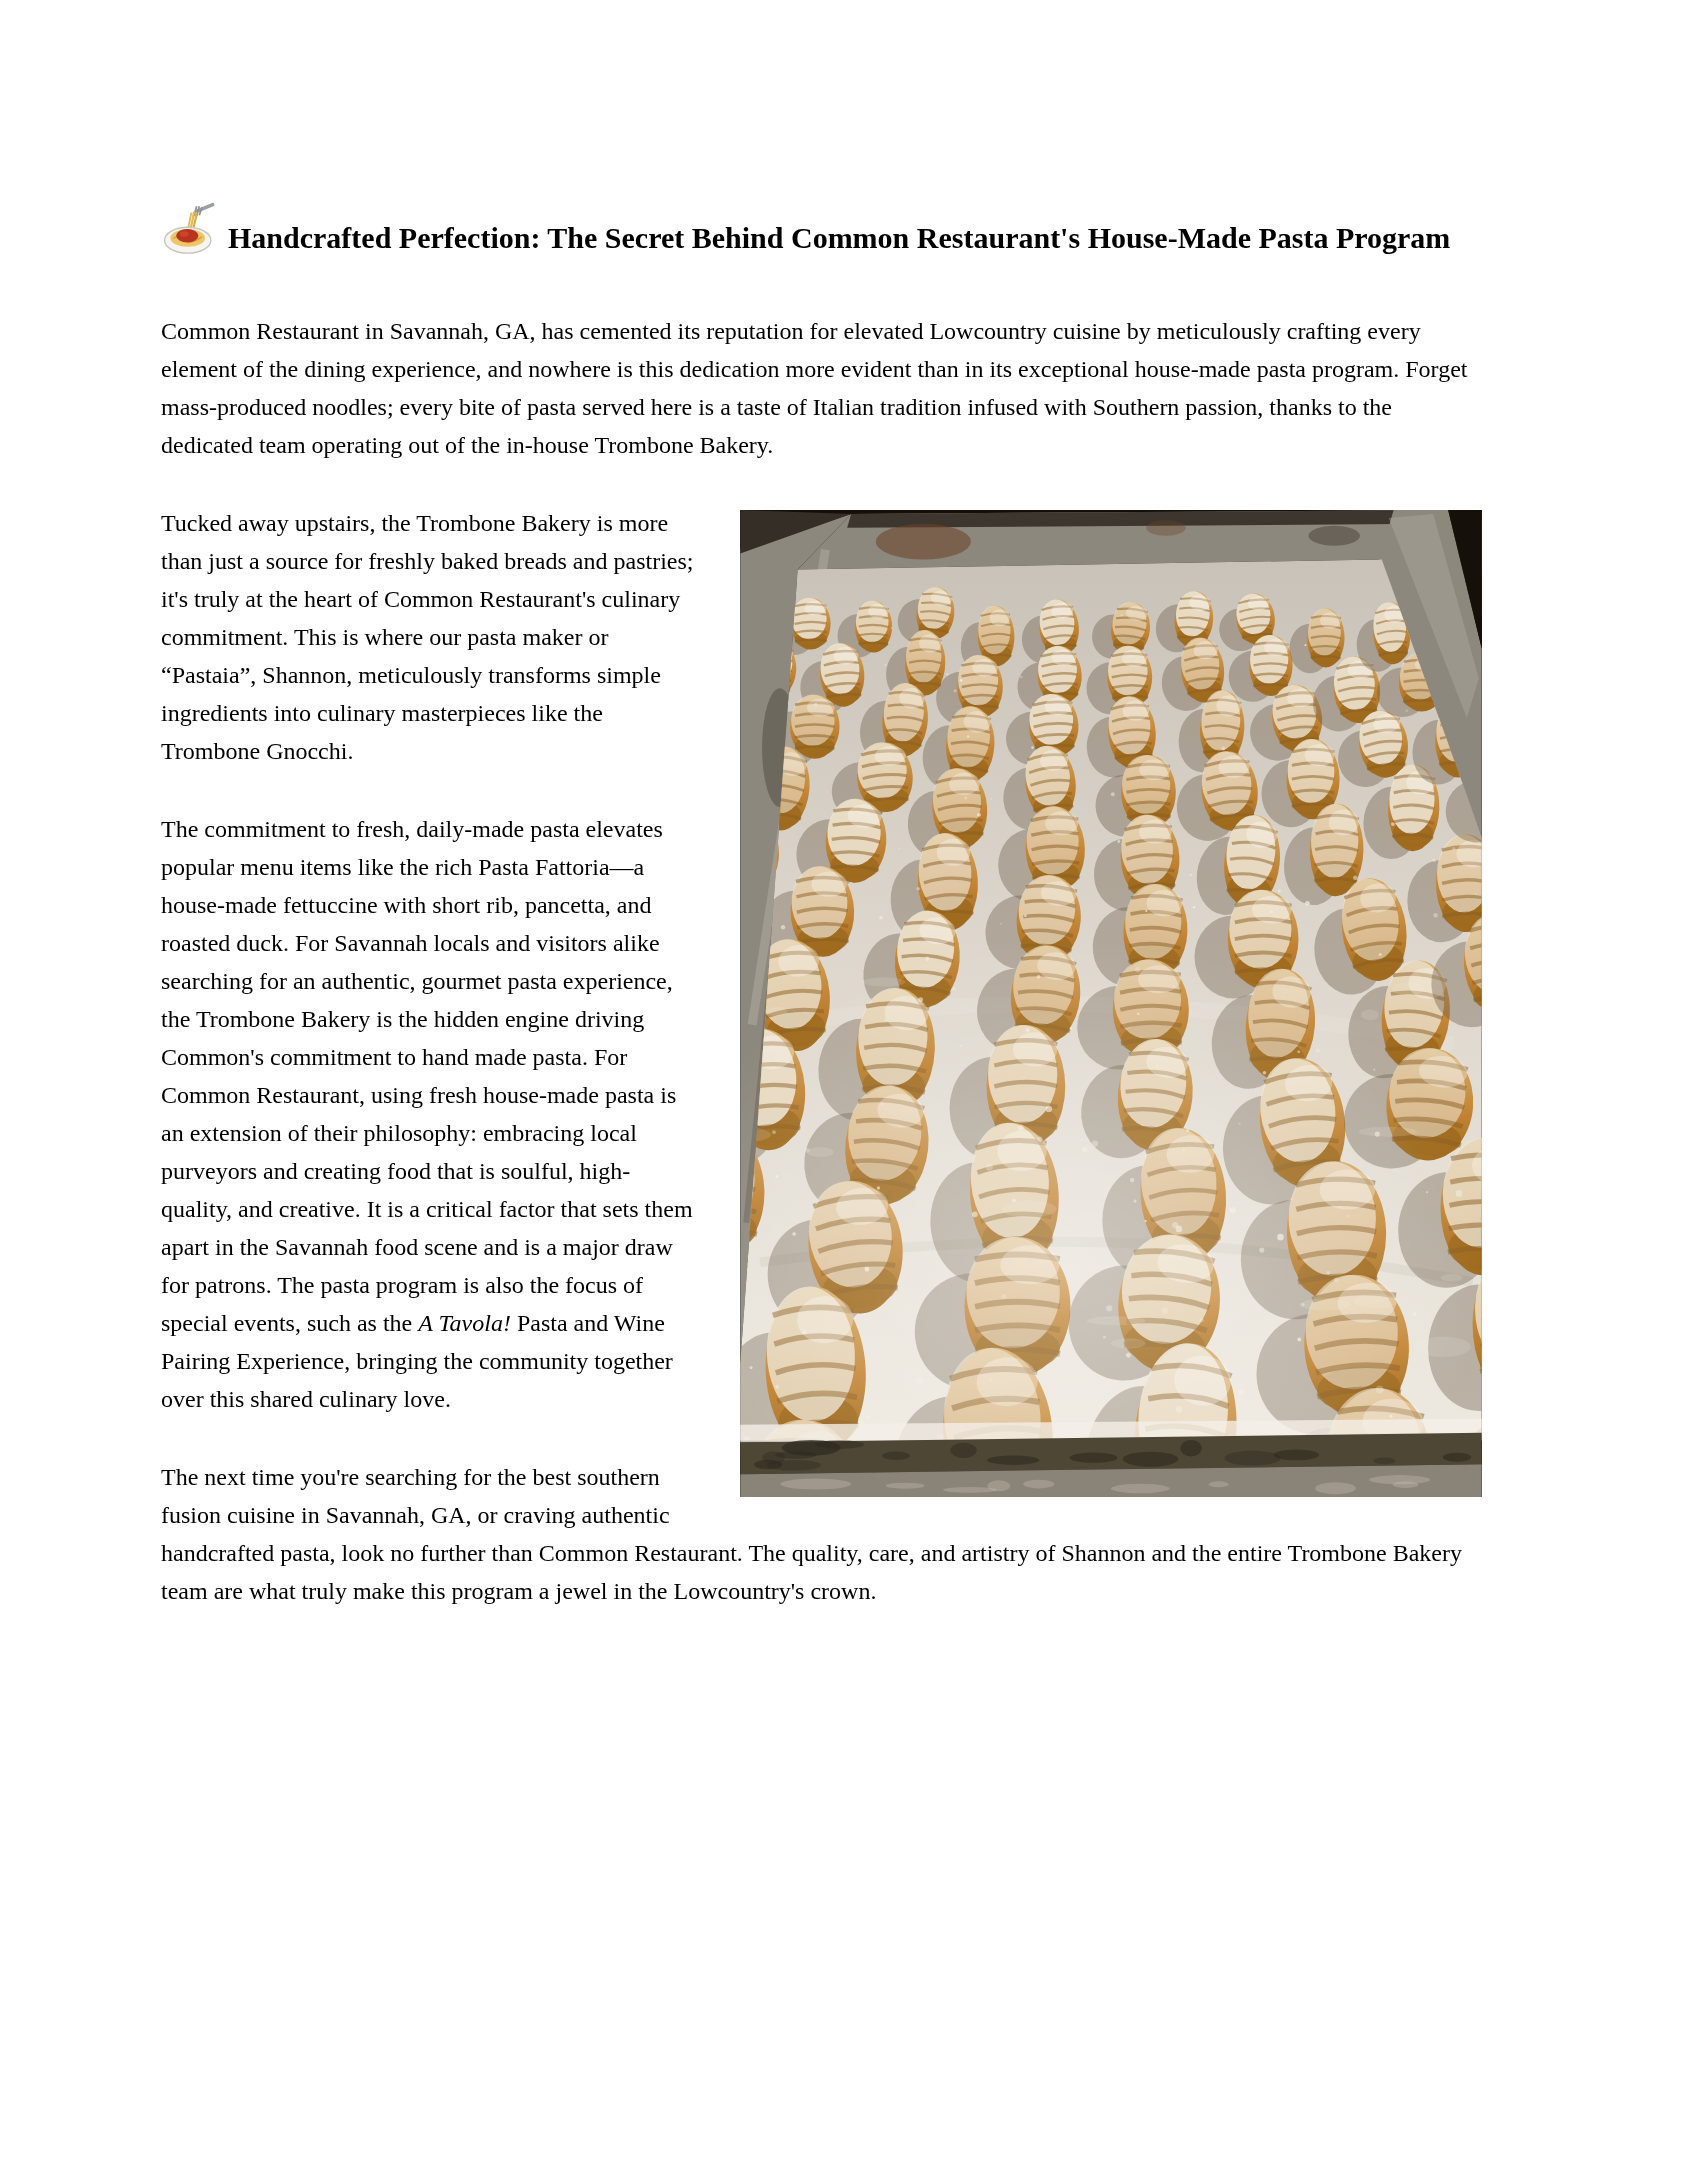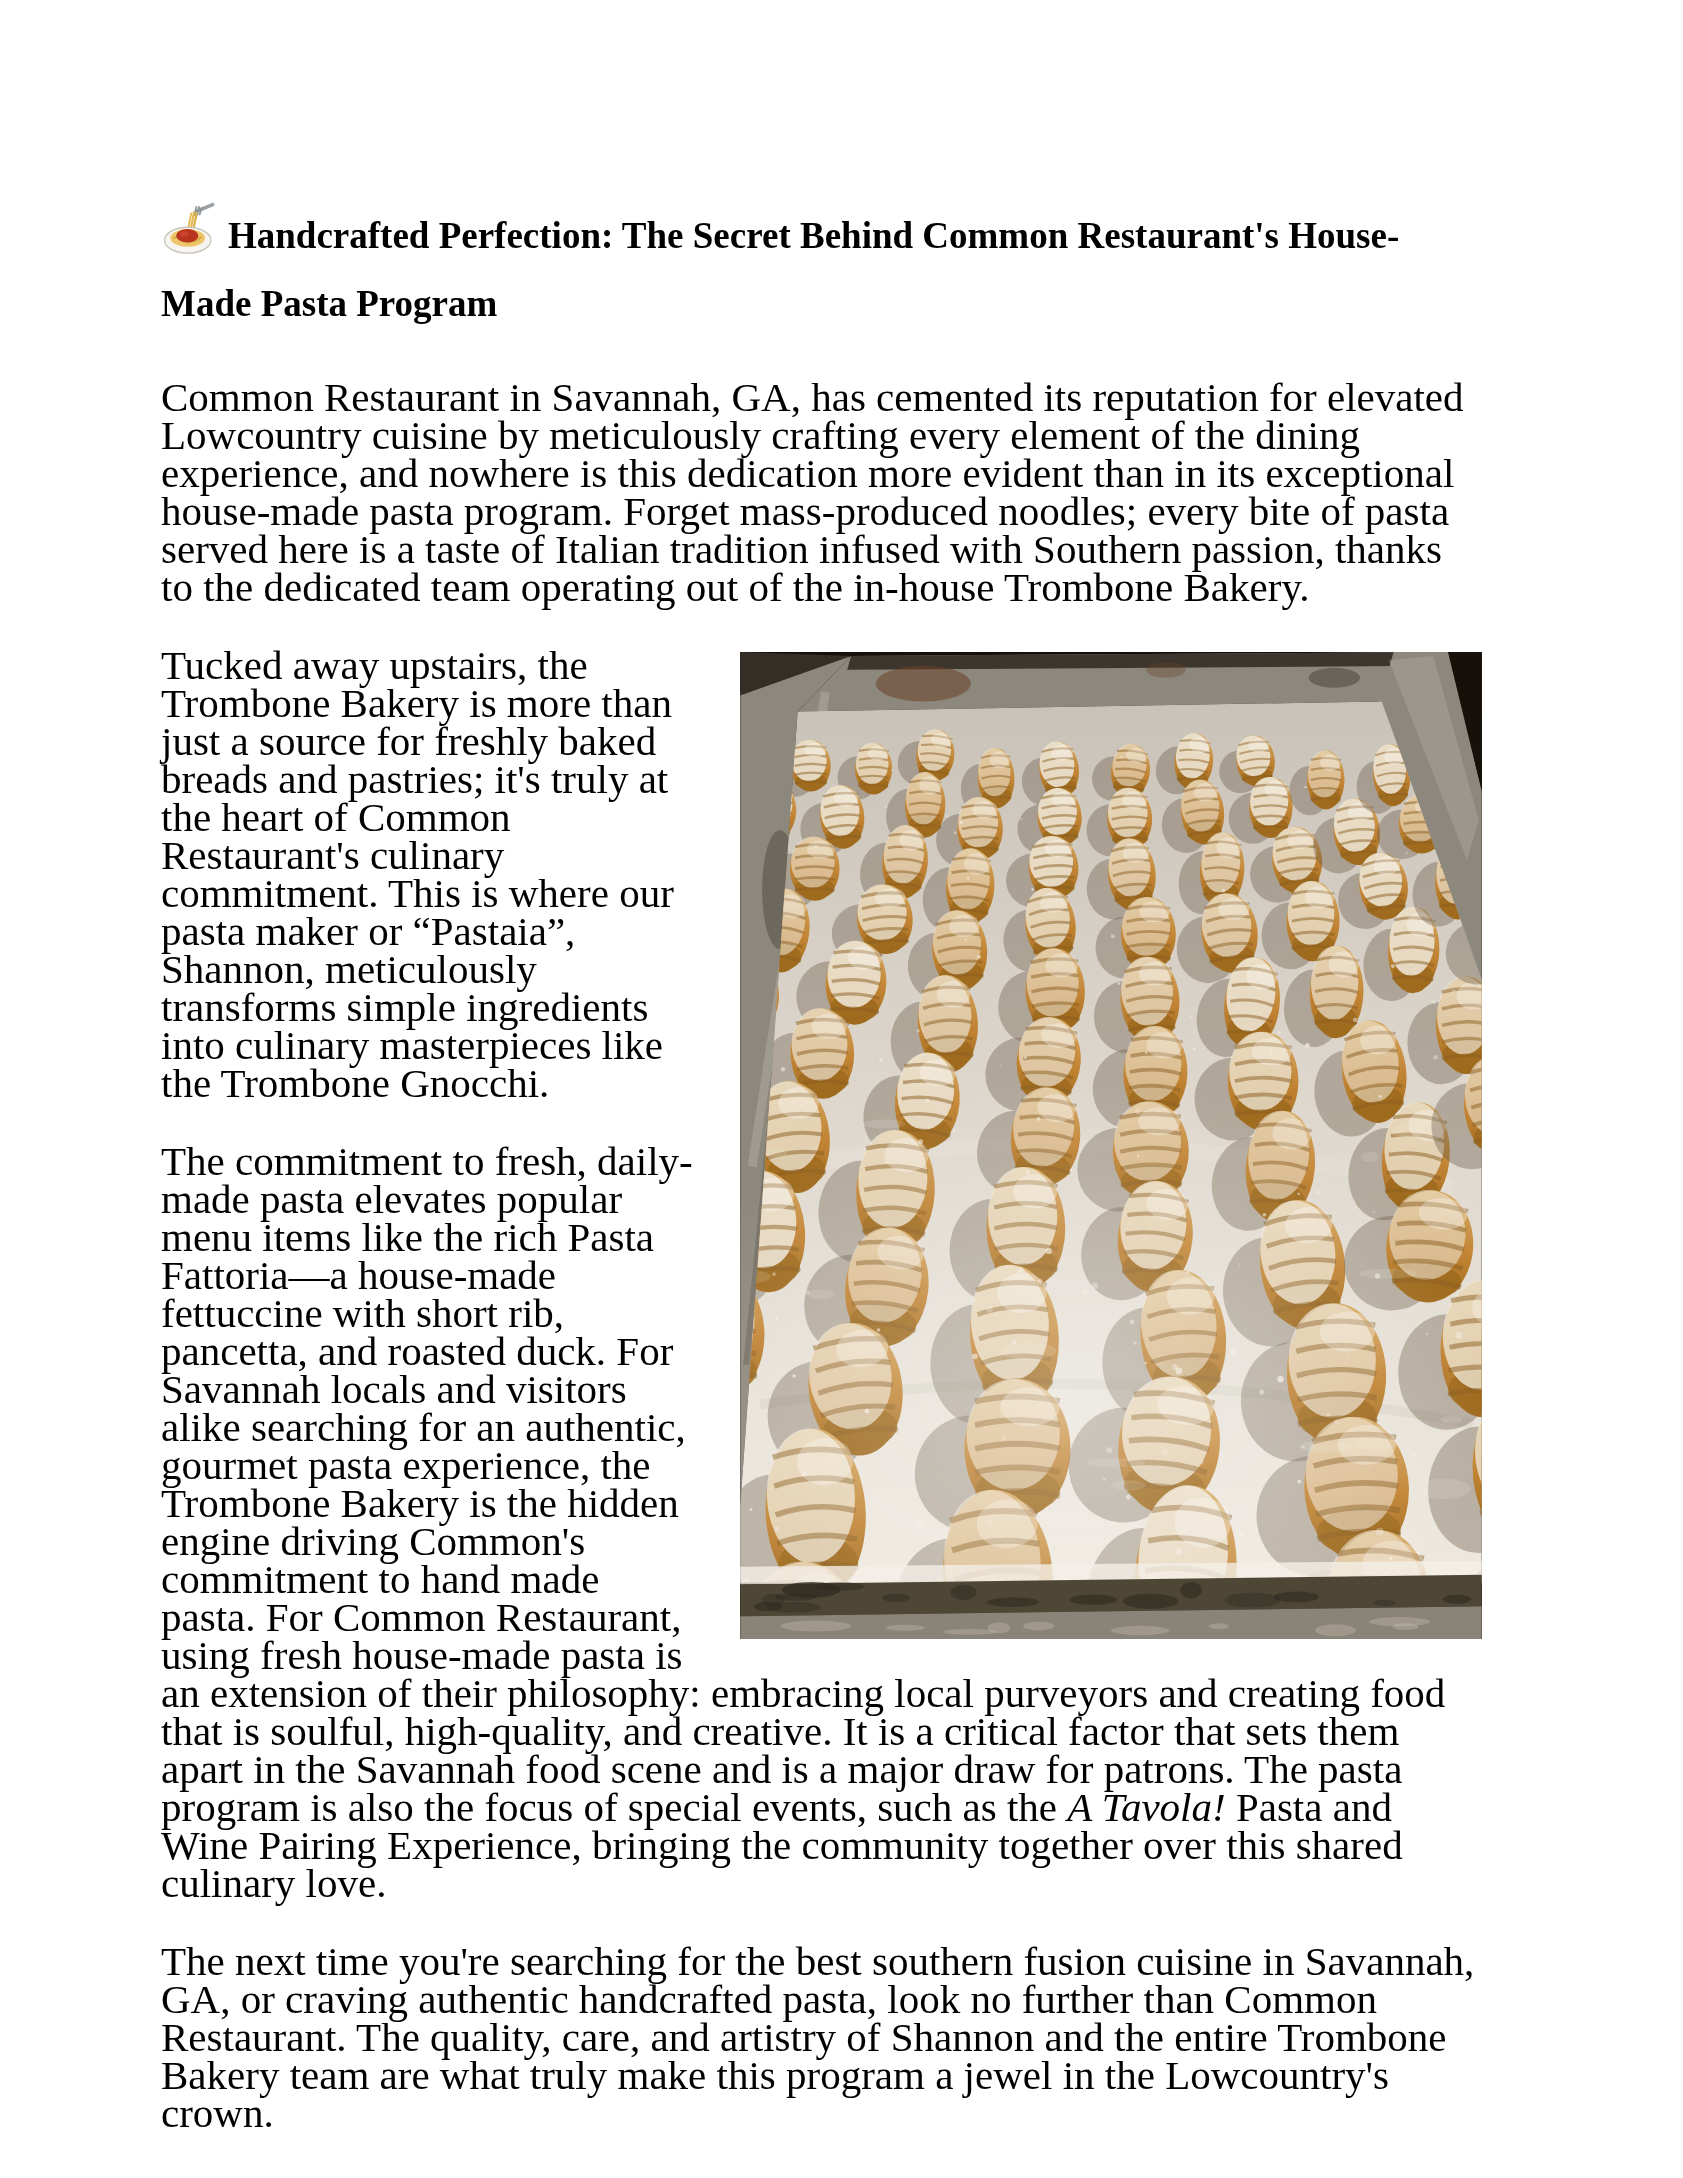--- a/index.html
+++ b/index.html
@@ -15,35 +15,35 @@
     color: #000000;
   }
   .page {
     position: absolute;
     left: 161px;
     top: 0;
     width: 1321px;
     padding-top: 201px;
   }
   h1.article-title {
-    font-size: 37px;
+    font-size: 30px;
     line-height: 68px;
     font-weight: bold;
     margin: 0 0 10px 0;
   }
   .emoji {
     display: inline-block;
     width: 57px;
     height: 57px;
     vertical-align: -10px;
     margin-right: 10px;
   }
   .emoji svg { width: 100%; height: 100%; }
   p.body-para {
-    font-size: 41px;
+    font-size: 24px;
     line-height: 38px;
     margin: 40px 0 0 0;
     text-align: left;
   }
   .photo-float {
     float: right;
     width: 742px;
     height: 987px;
     margin: 6px 0 14px 40px;
     overflow: hidden;

